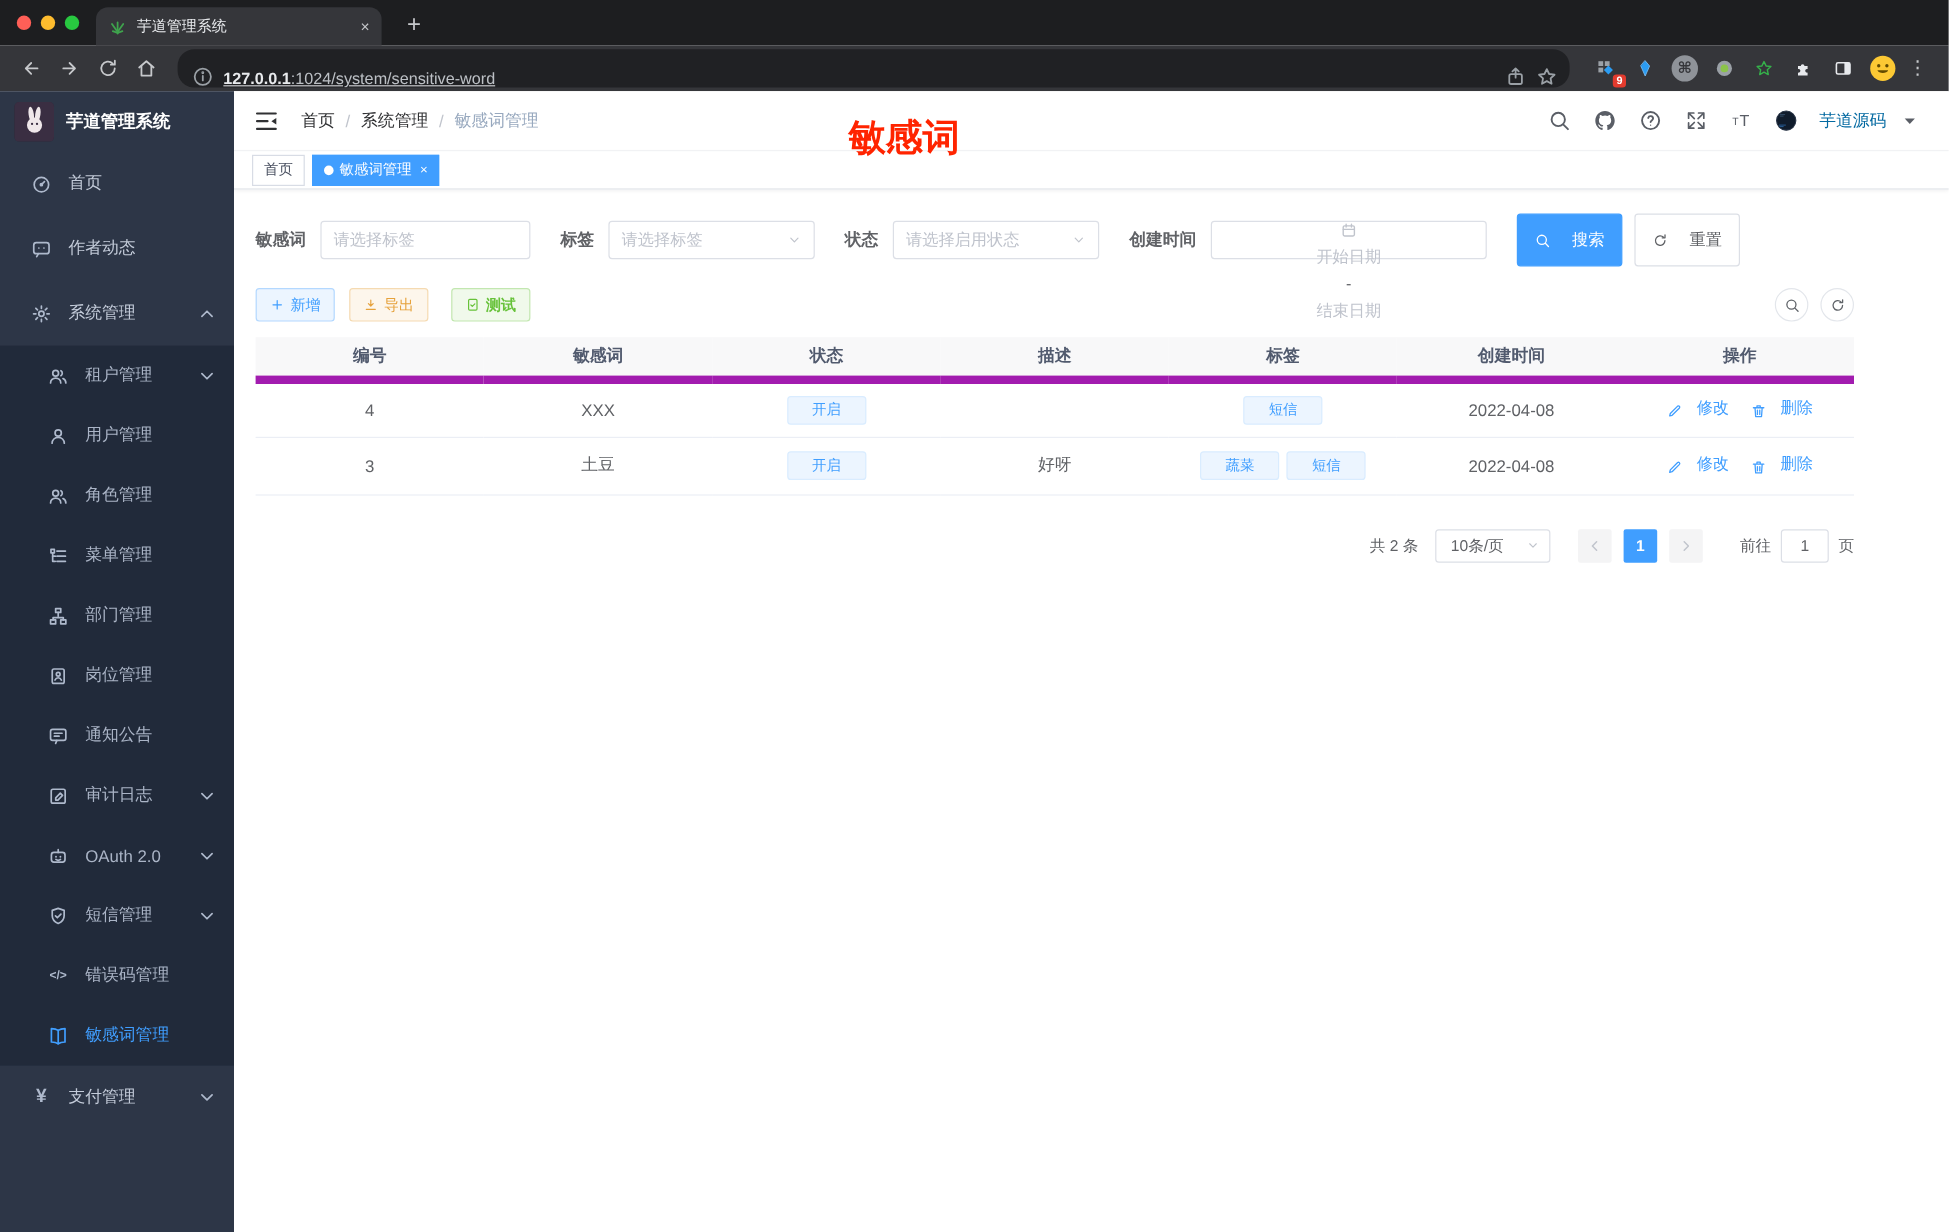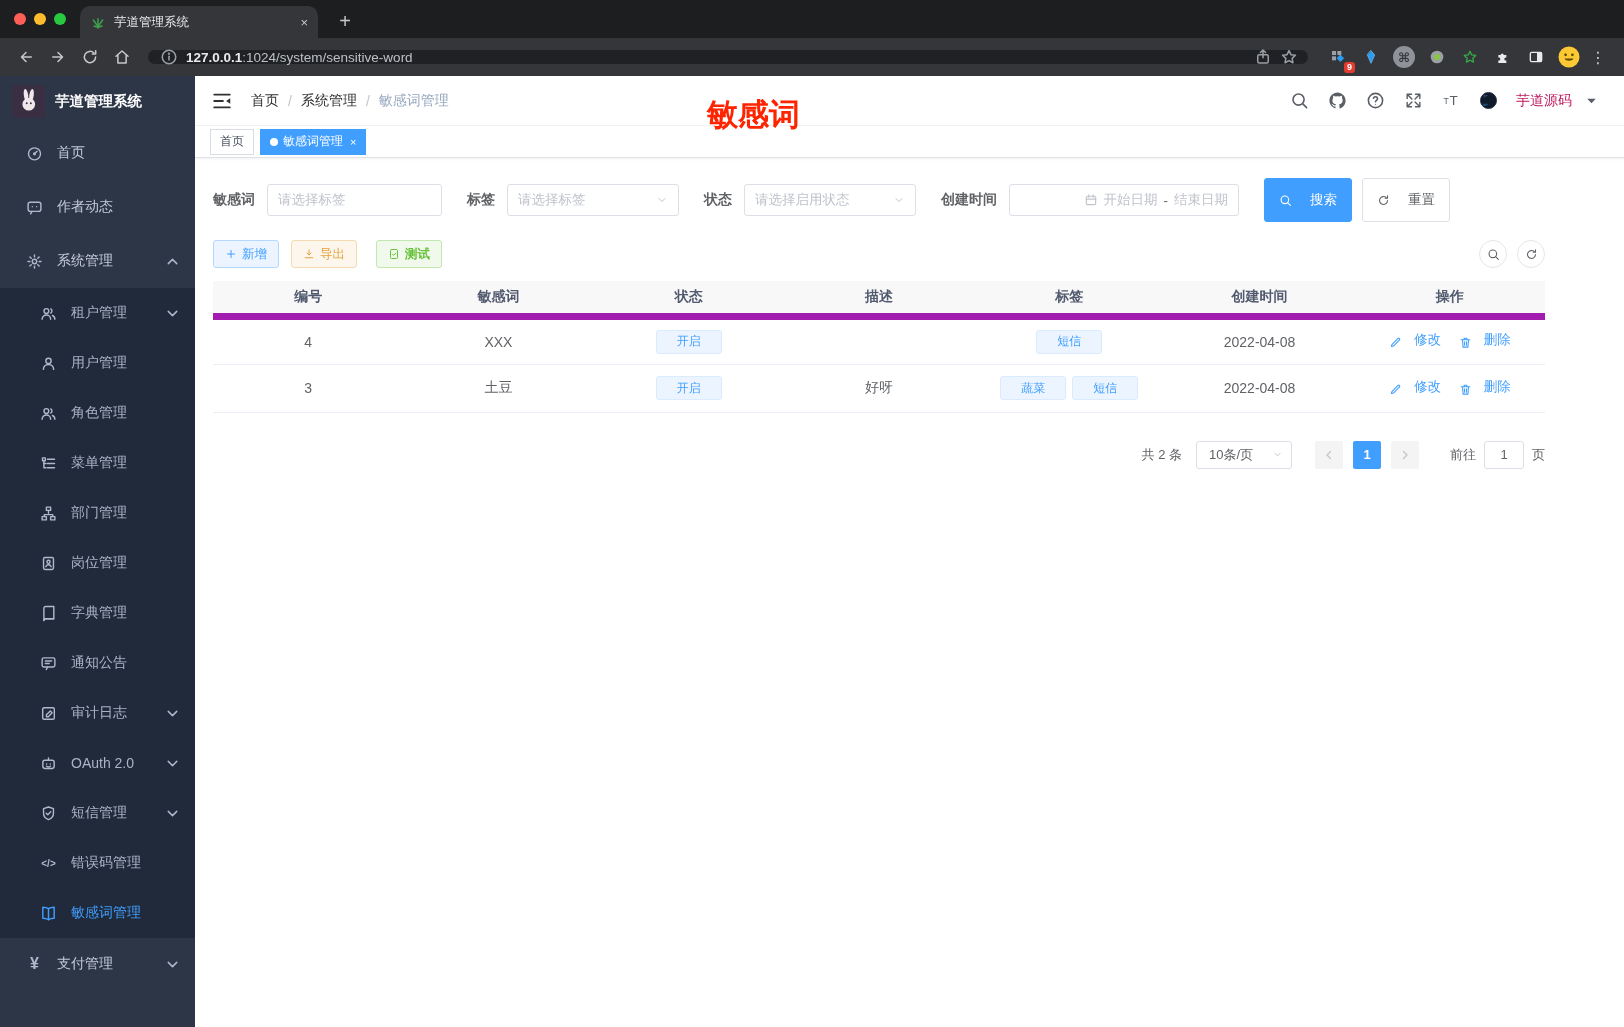--- a/index.html
+++ b/index.html
@@ -18,21 +18,21 @@
   .lights{position:absolute;left:14px;top:13px;display:flex;gap:8px;}
   .light{width:12px;height:12px;border-radius:50%;}
   .light.r{background:#ff5f57}.light.y{background:#febc2e}.light.g{background:#28c840}
   .tab{position:absolute;left:80px;top:6px;width:238px;height:32px;background:#35363a;border-radius:10px 10px 0 0;display:flex;align-items:center;padding:0 10px;color:#e8eaed;font-size:12.5px;gap:8px;}
   .tab .title{flex:1;white-space:nowrap;overflow:hidden;}
   .tab .x{color:#c6c8cb;font-size:13px;cursor:default;}
   .newtab{position:absolute;left:330px;top:6px;width:30px;height:30px;display:flex;align-items:center;justify-content:center;color:#c6c8cb;font-size:20px;font-weight:400;}
   .toolbar{position:absolute;left:0;top:38px;width:100%;height:38px;background:#35363a;display:flex;align-items:center;color:#c6c8cb;padding:0 10px 0 12px;gap:4px;}
   .navbtn{width:28px;height:28px;display:flex;align-items:center;justify-content:center;color:#c6c8cb;}
   .navbtn .ic{width:18px;height:18px;}
-  .omnibox{flex:1;height:14px;background:#202124;border-radius:14px;display:flex;align-items:center;padding:0 10px 0 12px;margin:0 8px;gap:8px;max-width:1160px;}
+  .omnibox{flex:1;height:32px;background:#202124;border-radius:14px;display:flex;align-items:flex-end;padding:0 10px 0 12px;margin:0 8px;gap:8px;max-width:1160px;text-decoration:underline;}
   .omnibox .urltext{flex:1;font-size:13.5px;color:#bdc1c6;white-space:nowrap;overflow:hidden;}
   .omnibox .urltext b{color:#e8eaed;font-weight:700;}
   .omni-ic{width:18px;height:18px;color:#9aa0a6;display:flex;align-items:center;justify-content:center;}
   .exts{display:flex;align-items:center;gap:9px;margin-left:6px;}
   .extbtn{width:24px;height:24px;display:flex;align-items:center;justify-content:center;position:relative;}
   .extbadge{position:absolute;right:-5px;bottom:-4px;background:#e33b2e;color:#fff;font-size:9px;font-weight:700;border-radius:3px;padding:1px 3px;line-height:1;}
   .ext-avatar{width:24px;height:24px;border-radius:50%;overflow:hidden;}
   .dots{font-size:16px;color:#c6c8cb;letter-spacing:0;width:14px;text-align:center;}
 
   
@@ -54,39 +54,39 @@
   .navbar{height:50px;display:flex;align-items:center;border-bottom:1px solid #f1f2f4;padding:0 24px 0 16px;position:relative;}
   .hamburger{width:22px;height:22px;color:#303133;}
   .crumbs{display:flex;align-items:center;gap:9px;margin-left:18px;font-size:14px;}
   .crumb{color:#303133;}
   .crumb-sep{color:#c0c4cc;}
   .crumb.last{color:#97a8be;}
   .nav-right{margin-left:auto;display:flex;align-items:center;gap:19px;color:#5a5e66;}
   .nav-right .ic{width:17px;height:17px;}
   .nav-right .big{width:19px;height:19px;}
   .avatar{width:30px;height:30px;border-radius:50%;background:#141d2b;overflow:hidden;border:1px solid #2a3648;}
-  .uname{font-size:14px;color:#be185d;}
+  .uname{font-size:14px;color:#0369a1;}
   .caret{width:11px;height:11px;color:#5a5e66;margin-left:-8px;}
   .annotation{position:absolute;left:512px;top:18px;font-size:31px;font-weight:700;color:var(--annotation);z-index:5;white-space:nowrap;}
 
   .tagbar{height:32px;display:flex;align-items:center;gap:6px;padding-left:15px;border-bottom:1px solid #dfe3e8;box-shadow:0 1px 3px rgba(0,21,41,.06);}
   .tagitem{height:26px;display:flex;align-items:center;padding:0 9px;border:1px solid #d8dce5;background:#fff;color:#495060;font-size:12px;gap:5px;}
   .tagitem.active{background:var(--primary);border-color:var(--primary);color:#fff;}
   .tagdot{width:8px;height:8px;border-radius:50%;background:#fff;flex:none;}
   .tagx{font-size:11px;margin-left:2px;}
 
   .content{padding:20px 79px 0 18px;position:relative;}
   .filter-row{display:flex;align-items:center;flex-wrap:nowrap;}
   .flabel{font-weight:700;color:#606266;margin-right:12px;white-space:nowrap;}
   .fgroup{display:flex;align-items:center;margin-right:25px;}
   .tbox{height:32px;border:1px solid #dcdfe6;border-radius:3px;background:#fff;display:flex;align-items:center;padding:0 10px;font-size:13.5px;color:#bfc3cc;gap:6px;}
   .tbox .ph{flex:1;white-space:nowrap;overflow:hidden;}
   .tbox .caret-ic{width:12px;height:12px;color:#c0c4cc;}
   .w175{width:175px}.w172{width:172px}.w230{width:230px}
-  .daterange{justify-content:flex-end;}
+  .daterange{justify-content:space-between;flex-direction:column;}
   .daterange .ph{flex:none;}
   .btn{height:44px;padding:0 14px;border-radius:3px;font-size:13.5px;display:inline-flex;align-items:center;gap:18px;border:1px solid transparent;white-space:nowrap;cursor:default;}
   .btn .ic{width:13px;height:13px;}
   .btn-primary{background:var(--primary);border-color:var(--primary);color:#fff;}
   .btn-plain{background:#fff;border-color:#dcdfe6;color:#606266;}
   .toolbar-row{margin-top:18px;display:flex;align-items:center;position:relative;}
   .btn-sm{height:28px;padding:0 11px;font-size:12.5px;border-radius:3px;display:inline-flex;align-items:center;gap:5px;border:1px solid;margin-right:12px;}
   .btn-sm .ic{width:12px;height:12px;}
   .btn-add{background:#ecf5ff;border-color:#b3d8ff;color:var(--primary);}
   .btn-export{background:#fdf6ec;border-color:#f5dab1;color:var(--warning);margin-right:19px;}
@@ -367,29 +367,20 @@
     </div>
     <div class="menu-item">
       <span class="ic">
           <svg viewBox="0 0 24 24" fill="none" stroke="currentColor" stroke-width="2" stroke-linecap="round" stroke-linejoin="round">
             <rect x="5" y="3.5" width="14" height="17" rx="2"></rect>
             <circle cx="12" cy="9.7" r="2.2"></circle>
             <path d="M8.2 16.5c.8-1.8 2.2-2.7 3.8-2.7s3 1 3.8 2.7"></path>
           </svg>
         </span>
       <span>岗位管理</span>
-    </div>
-    <div class="menu-item">
-      <span class="ic">
-          <svg viewBox="0 0 24 24" fill="none" stroke="currentColor" stroke-width="2" stroke-linecap="round" stroke-linejoin="round">
-            <path d="M5.5 4.5A2.5 2.5 0 0 1 8 2h11.5v17.5H8a2.5 2.5 0 0 0-2.5 2.5z"></path>
-            <path d="M5.5 22A2.5 2.5 0 0 1 8 19.5h11.5"></path>
-          </svg>
-        </span>
-      <span>字典管理</span>
     </div>
     <div class="menu-item">
       <span class="ic">
           <svg viewBox="0 0 24 24" fill="none" stroke="currentColor" stroke-width="2" stroke-linecap="round" stroke-linejoin="round">
             <rect x="3" y="4" width="18" height="13" rx="2.5"></rect>
             <path d="M9 20.5l1.5-3.5"></path>
             <path d="M7.5 8.5h9M7.5 12h5.5"></path>
           </svg>
         </span>
       <span>通知公告</span>

